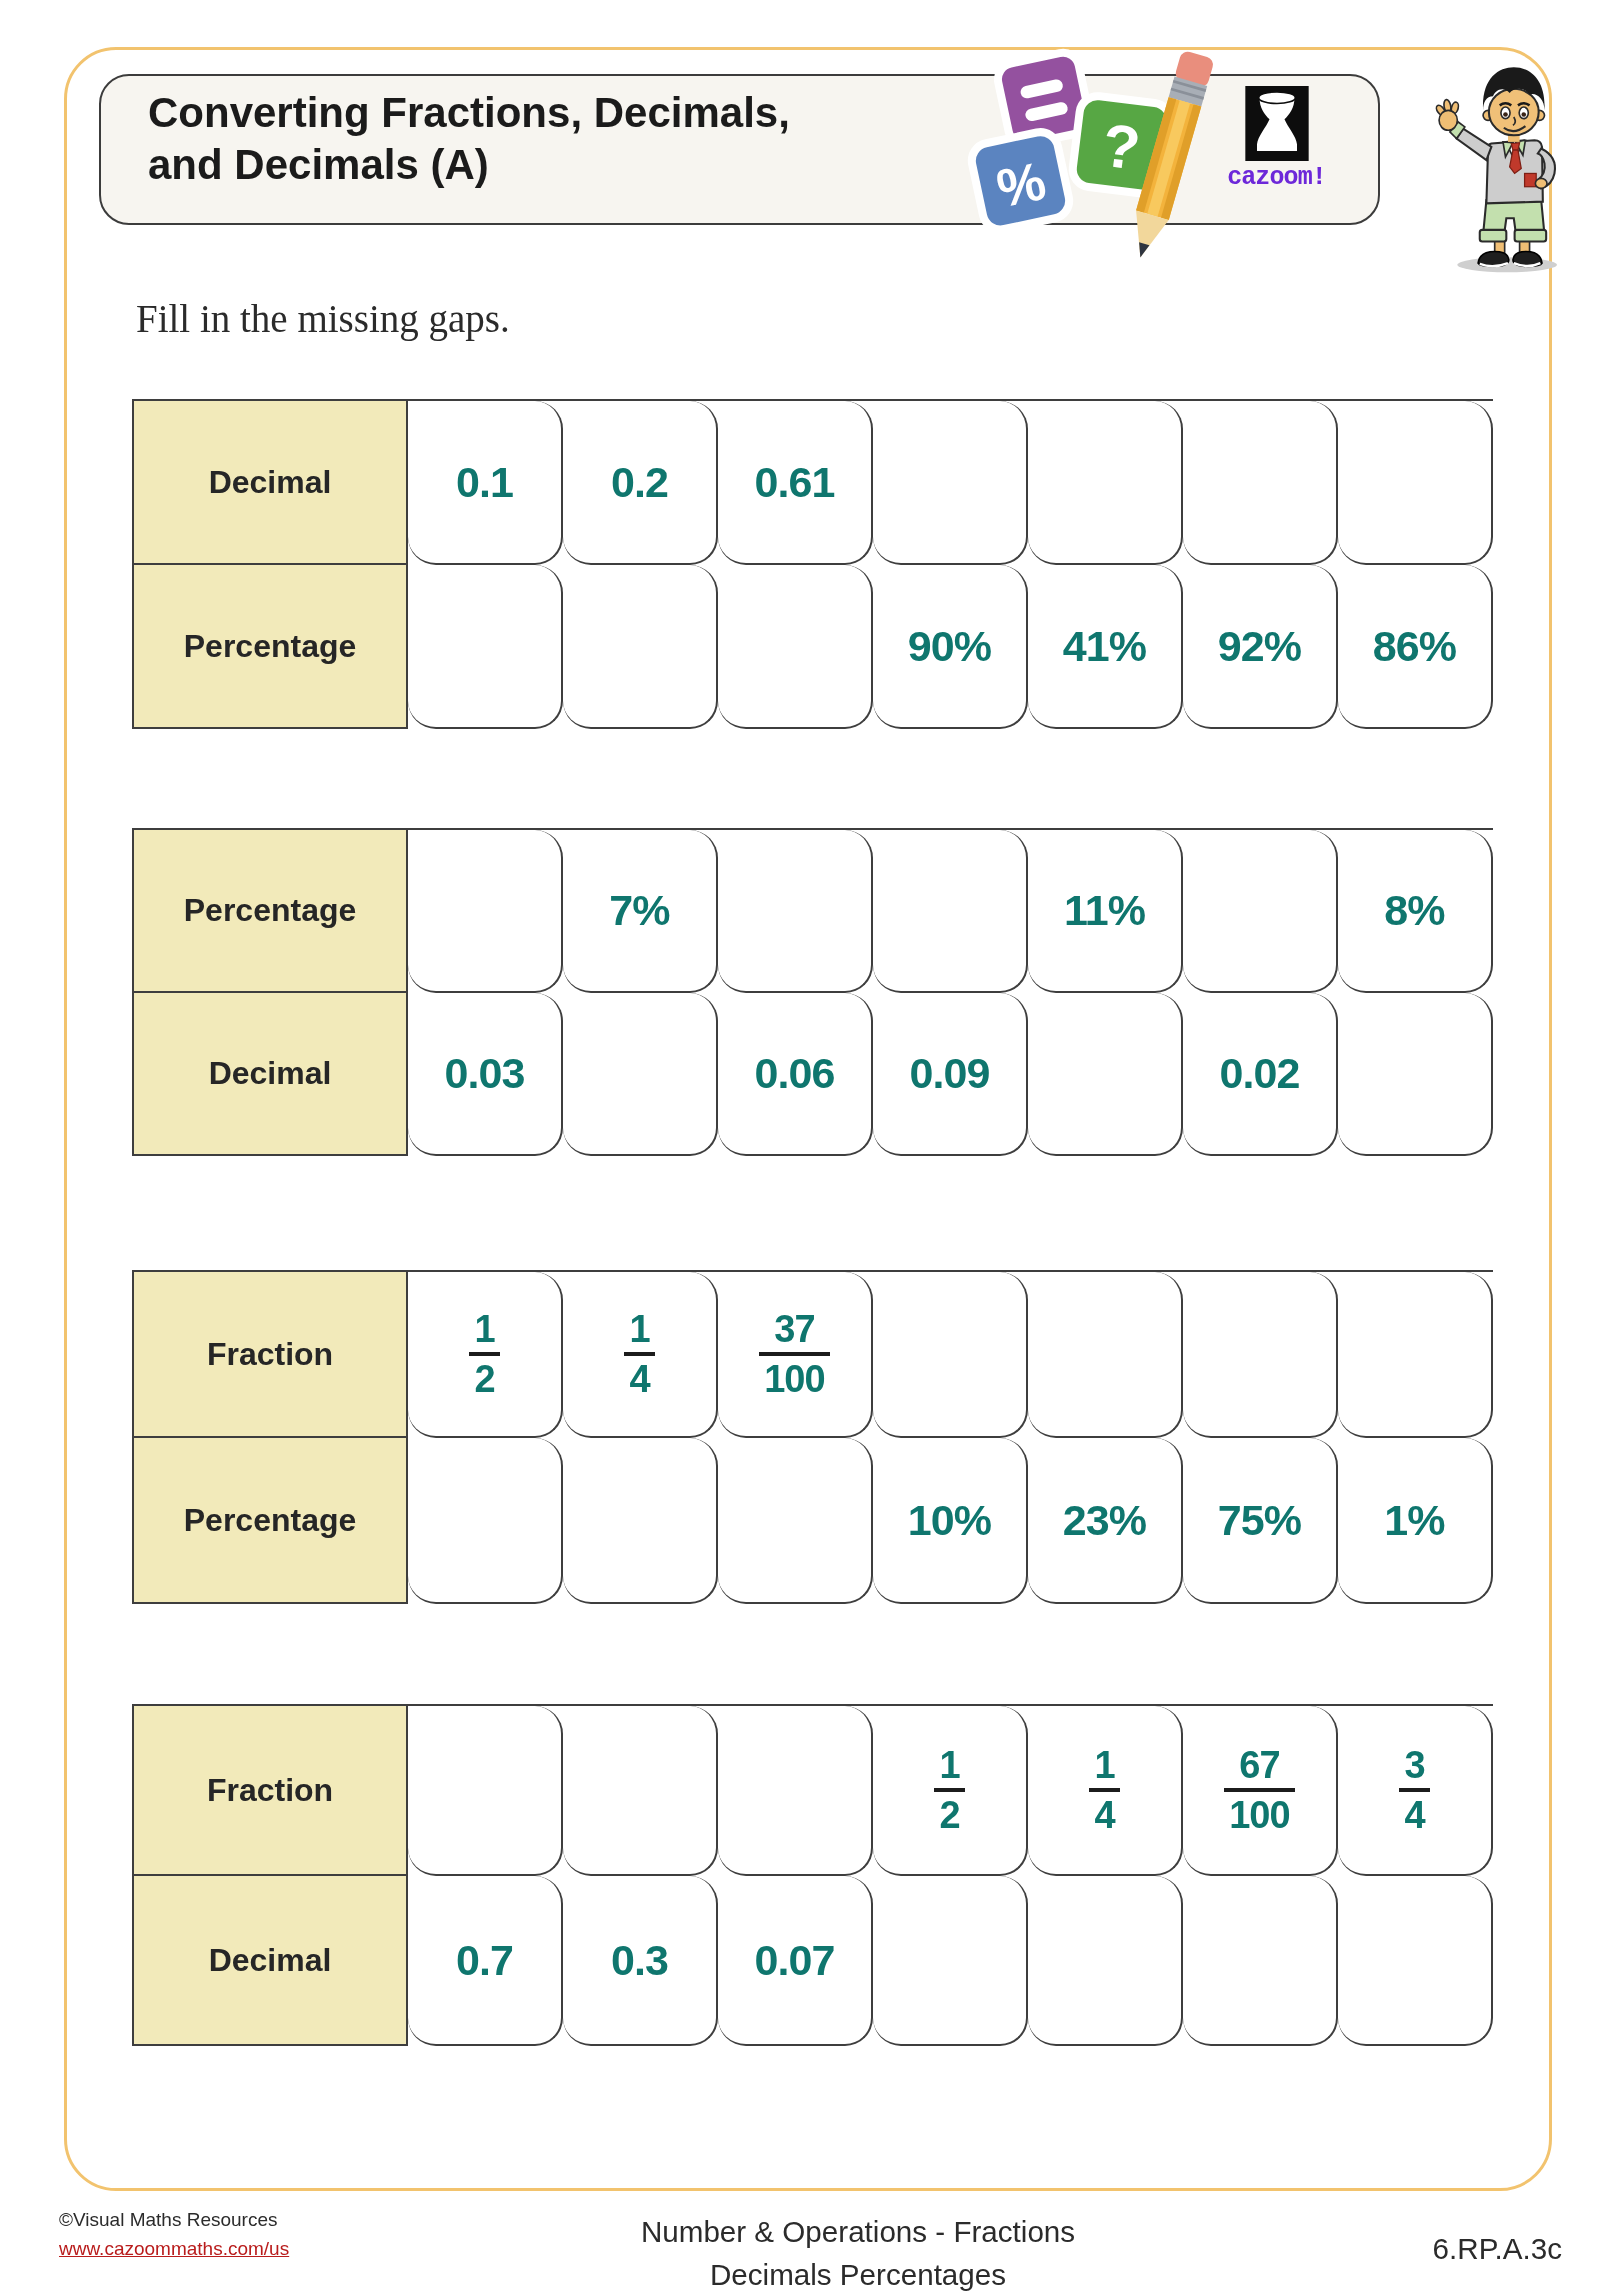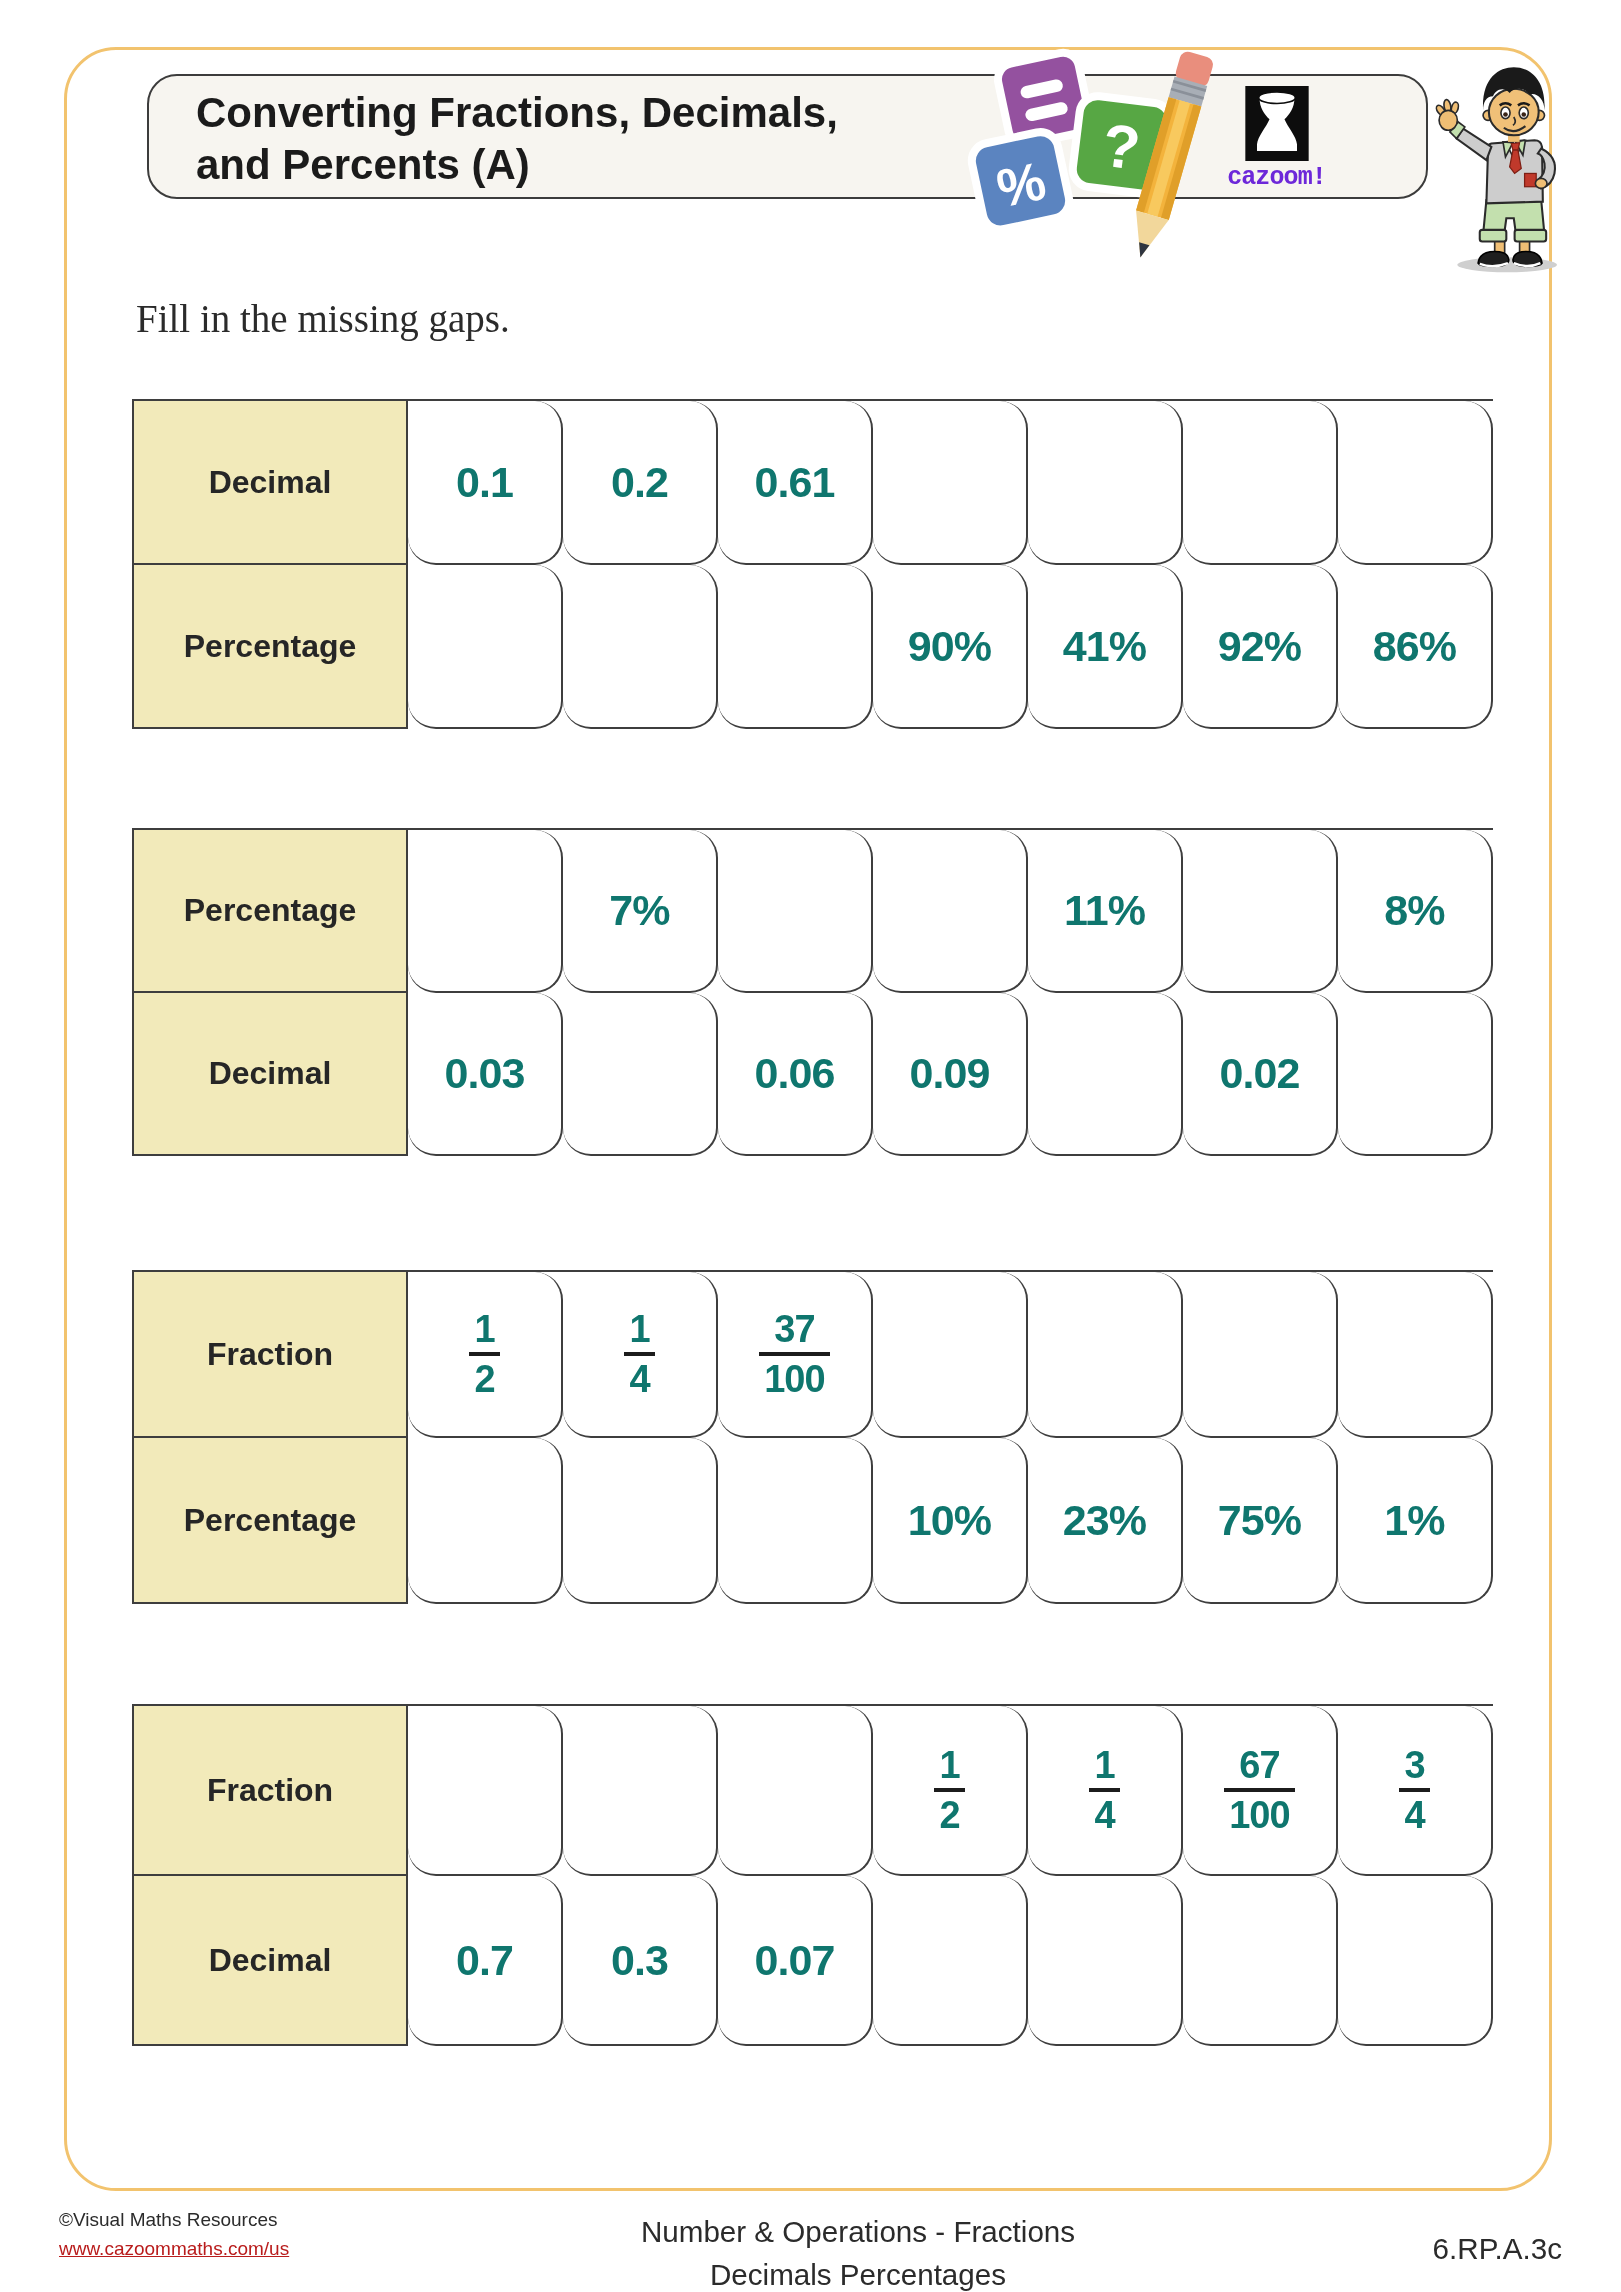--- a/index.html
+++ b/index.html
@@ -1,22 +1,22 @@
 <!DOCTYPE html>
 <html style="font-size:14.3px"><head>
 <meta charset="utf-8">
 <style>
   html,body{margin:0;padding:0;background:#ffffff;}
   .page{position:relative;width:1622px;height:2293px;background:#ffffff;overflow:hidden;
         font-family:"Liberation Sans",sans-serif;}
   .page-border{position:absolute;left:64px;top:47px;width:1488px;height:2144px;
         border:3.6px solid #F2C36E;border-radius:52px;box-sizing:border-box;}
-  .title-box{position:absolute;left:99px;top:74px;width:1281px;height:125px;
+  .title-box{position:absolute;left:99px;top:74px;width:1281px;height:151px;
         background:#F7F5F0;border:2.7px solid #3C3C3C;border-radius:30px;box-sizing:border-box;
-        padding:10.7px 0 0 47px;z-index:1;margin-left:48px;}
+        padding:10.7px 0 0 47px;z-index:1;}
   .title-line{font-size:42px;font-weight:bold;color:#1b1b1b;line-height:52px;letter-spacing:0px;}
   .tiles-svg{position:absolute;left:940px;top:32px;width:313px;height:260px;z-index:3;}
   .logo{position:absolute;left:1227px;top:86px;width:99px;z-index:2;text-align:center;}
   .logo svg{display:block;margin:0 auto;}
   .logo-word{font-family:Liberation Mono, monospace;font-weight:bold;font-size:25px;
         color:#6d28d9;margin-top:1.8px;letter-spacing:-0.9px;}
   .boy-svg{position:absolute;left:1420px;top:40px;width:166px;height:237px;z-index:2;}
   .instruction{position:absolute;left:136px;top:296px;font-family:"Liberation Serif",serif;
         font-size:39px;color:#2b2b2b;}
   .wtable{position:absolute;left:132px;display:grid;
@@ -36,21 +36,21 @@
 </style>
 </head>
 <body>
 
 <div class="page">
 
   <div class="page-border"></div>
 
   <div class="title-box">
     <div class="title-line">Converting Fractions, Decimals,</div>
-    <div class="title-line">and Percents (A)</div>
+    <div class="title-line">and Decimals (A)</div>
   </div>
 
   <svg class="tiles-svg" viewBox="0 0 350 290">
 
     <g transform="rotate(-12 116 74)">
       <rect x="70" y="28" width="92" height="92" rx="18" fill="#94519F" stroke="#ffffff" stroke-width="9"></rect>
       <rect x="92" y="56" width="48" height="14" rx="7" fill="#ffffff"></rect>
       <rect x="92" y="82" width="48" height="14" rx="7" fill="#ffffff"></rect>
     </g>
 

